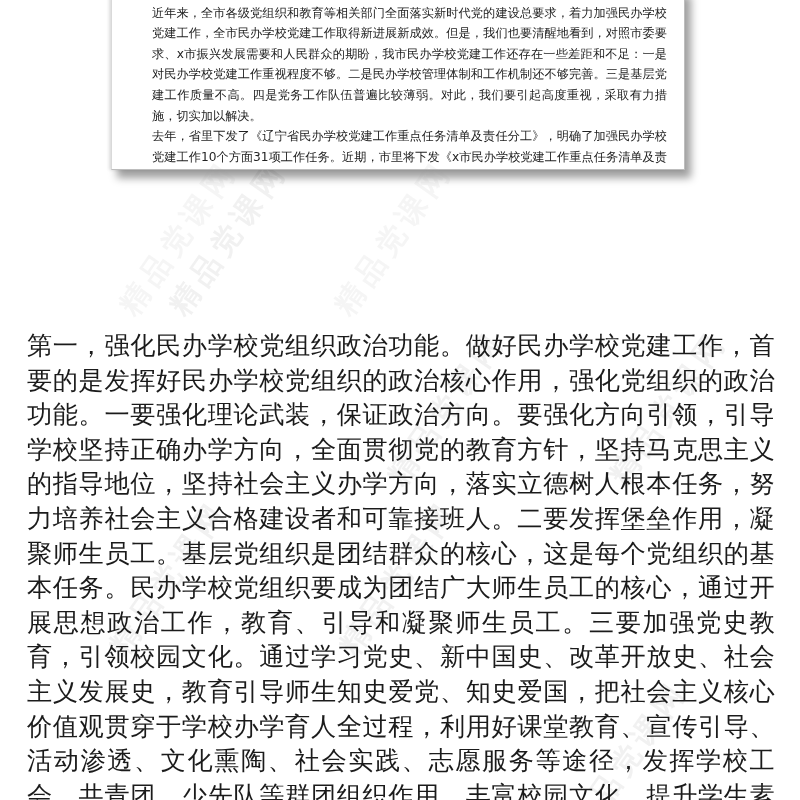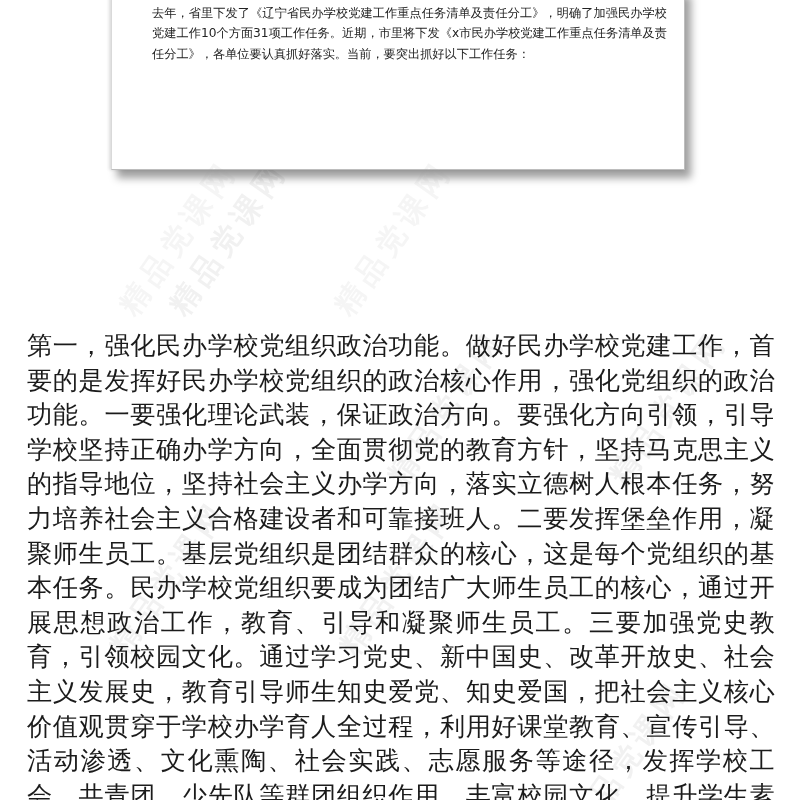--- a/index.html
+++ b/index.html
@@ -85,20 +85,21 @@
     .watermark.top { z-index: 3; color: rgba(160,160,160,0.10); }
   </style>
 </head>
 <body>
 
 <div class="page">
 
   <div class="card">
     <div class="card-inner">
       <p class="card-heading" style="margin-top:-6px;">二、全面落实民办学校党建工作重点任务</p>
+      <p>近年来，全市各级党组织和教育等相关部门全面落实新时代党的建设总要求，着力加强民办学校党建工作，全市民办学校党建工作取得新进展新成效。但是，我们也要清醒地看到，对照市委要求、x市振兴发展需要和人民群众的期盼，我市民办学校党建工作还存在一些差距和不足：一是对民办学校党建工作重视程度不够。二是民办学校管理体制和工作机制还不够完善。三是基层党建工作质量不高。四是党务工作队伍普遍比较薄弱。对此，我们要引起高度重视，采取有力措施，切实加以解决。</p>
       <p>去年，省里下发了《辽宁省民办学校党建工作重点任务清单及责任分工》，明确了加强民办学校党建工作10个方面31项工作任务。近期，市里将下发《x市民办学校党建工作重点任务清单及责任分工》，各单位要认真抓好落实。当前，要突出抓好以下工作任务：</p>
     </div>
   </div>
 
   <div class="watermark top" style="left:110px; top:300px;">精品党课网</div>
   <div class="watermark top" style="left:325px; top:300px;">精品党课网</div>
   <div class="watermark" style="left:160px; top:300px;">精品党课网</div>
   <div class="watermark" style="left:378px; top:470px;">精品党课网</div>
   <div class="watermark" style="left:600px; top:470px;">精品党课网</div>
   <div class="watermark" style="left:100px; top:640px;">精品党课网</div>

